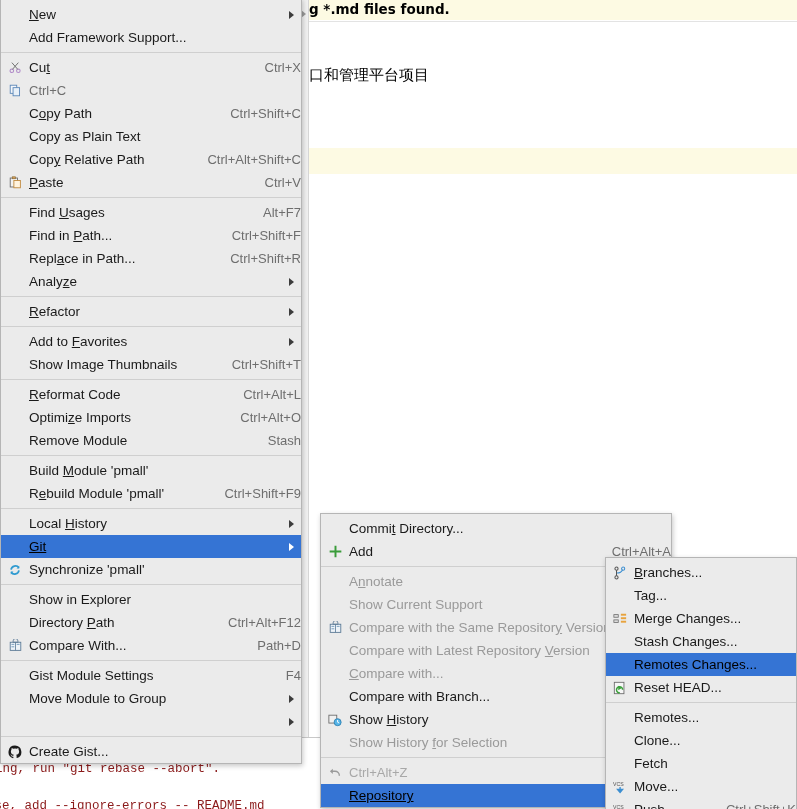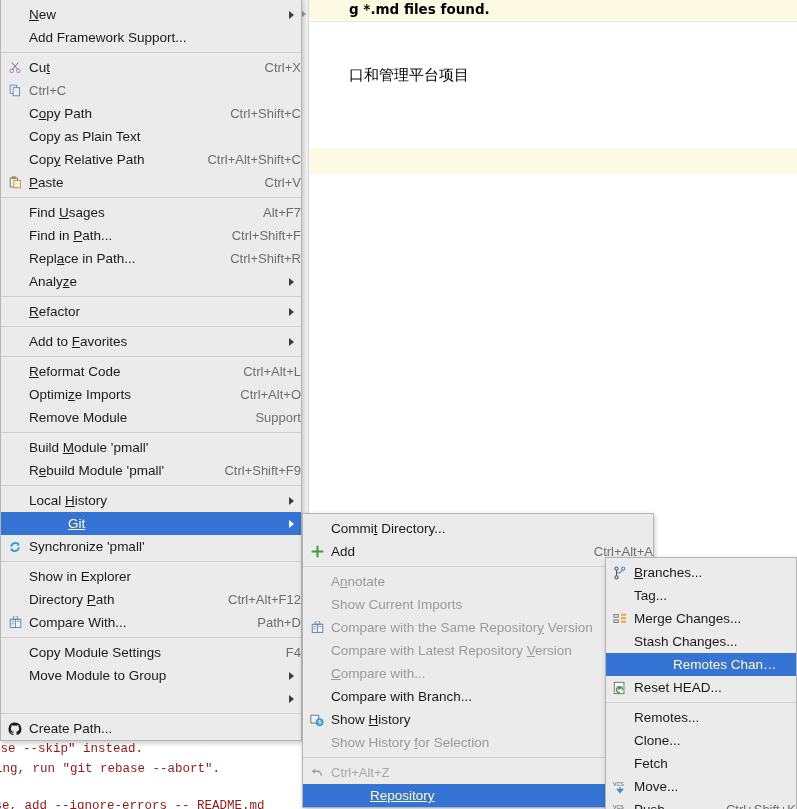--- a/index.html
+++ b/index.html
@@ -9,21 +9,21 @@
     font-family:"Liberation Sans", sans-serif;
     font-size:13.5px;color:#1a1a1a;
     -webkit-font-smoothing:antialiased;
   }
 
   
   #bg{position:absolute;inset:0;background:#ffffff;}
   .bg-band{position:absolute;left:308px;right:0;background:#fdfae3;}
   .bg-band.b1{top:0;height:20px;}
   .bg-band.b2{top:148px;height:26px;}
-  .bg-text{position:absolute;white-space:nowrap;color:#000;margin-left:40px;}
+  .bg-text{position:absolute;white-space:nowrap;color:#000;}
   #bg-top-text{left:309px;top:1px;font-size:13.5px;font-weight:bold;font-family:"DejaVu Sans", sans-serif;}
   #bg-cjk-text{left:309px;top:66px;font-size:15px;font-family:"DejaVu Sans", sans-serif;}
   .bg-gutter{position:absolute;left:300px;width:8px;top:0;bottom:0;background:#f1f1f1;border-right:1px solid #d6d6d6;}
   .bg-gutter-mark{position:absolute;left:301px;top:10px;width:0;height:0;
     border-left:5px solid #9a9a9a;border-top:4px solid transparent;border-bottom:4px solid transparent;}
   .bg-hrule{position:absolute;left:308px;right:0;height:1px;background:#e3e3e3;}
 
   
   #console{position:absolute;left:0;bottom:0;width:797px;height:72px;background:#fff;
     font-family:"Liberation Mono", monospace;font-size:12.5px;color:#8b1a1a;}
@@ -45,33 +45,33 @@
     border:1px solid #b5b5b5;
     box-shadow:1px 2px 5px rgba(0,0,0,.22);
     box-sizing:border-box;
   }
   .mi{position:relative;display:flex;align-items:center;height:23px;padding:0 0 0 0;white-space:nowrap;cursor:default;}
   .mi .ic{width:28px;min-width:28px;text-align:center;font-size:12px;line-height:1;color:#555;display:flex;align-items:center;justify-content:center;}
   .mi .lb{flex:1;padding-right:14px;overflow:hidden;text-overflow:ellipsis;}
   .mi .sc{color:#6e6e6e;font-size:13px;}
   .mi .ar{position:absolute;right:7px;top:50%;margin-top:-4px;width:0;height:0;
     border-left:5px solid #3c3c3c;border-top:4px solid transparent;border-bottom:4px solid transparent;}
-  .mi.sel{background:#3574d4;color:#fef9c3;padding-left:39px;}
+  .mi.sel{background:#3574d4;color:#000000;}
   .mi.sel .ar{border-left-color:#ffffff;}
   .mi.dis{color:#9a9a9a;}
   .mi.dis .sc{color:#a8a8a8;}
   .sep-line{height:1px;background:#cfcfcf;margin:3px 0 3px 0;}
   .u{text-decoration:underline;}
 
   
   .gi{display:inline-block;}
   .gi svg{display:block;}
 
   #menu-main{left:0;top:-2px;width:302px;padding:4px 0 0 0;}
-  #menu-git{left:302px;top:513px;width:352px;padding:3px 0 0 0;}
+  #menu-git{left:320px;top:513px;width:352px;padding:3px 0 0 0;}
   #menu-repo{left:605px;top:513px;width:192px;padding:3px 0 0 0;margin-top:44px;}
 
   
   #top-frag{position:absolute;left:182px;top:0;width:120px;height:14px;background:#ebebeb;}
 </style>
 </head>
 <body>
 
 <div id="bg">
   <div class="bg-band b1"></div>
@@ -184,35 +184,40 @@
       <span class="ic"></span>
       <span class="lb"><span class="u">R</span>efactor</span>
       <span class="ar"></span>
     </div>
     <div class="sep-line"></div>
     <div class="mi">
       <span class="ic"></span>
       <span class="lb">Add to <span class="u">F</span>avorites</span>
       <span class="ar"></span>
     </div>
+    <div class="mi">
+      <span class="ic"></span>
+      <span class="lb">Show Image Thumbnails</span>
+      <span class="sc">Ctrl+Shift+T</span>
+    </div>
     <div class="sep-line"></div>
     <div class="mi">
       <span class="ic"></span>
       <span class="lb"><span class="u">R</span>eformat Code</span>
       <span class="sc">Ctrl+Alt+L</span>
     </div>
     <div class="mi">
       <span class="ic"></span>
       <span class="lb">Optimi<span class="u">z</span>e Imports</span>
       <span class="sc">Ctrl+Alt+O</span>
     </div>
     <div class="mi">
       <span class="ic"></span>
       <span class="lb">Remove Module</span>
-      <span class="sc">Support</span>
+      <span class="sc">Stash</span>
     </div>
     <div class="sep-line"></div>
     <div class="mi">
       <span class="ic"></span>
       <span class="lb">Build <span class="u">M</span>odule 'pmall'</span>
     </div>
     <div class="mi">
       <span class="ic"></span>
       <span class="lb">R<span class="u">e</span>build Module 'pmall'</span>
       <span class="sc">Ctrl+Shift+F9</span>
@@ -263,42 +268,42 @@
             <path d="M5 2.5 a3 3 0 0 1 6 0 v1.5 h-6 z" fill="none" stroke="#5b7a96" stroke-width="1"></path>
           </svg>
         </span>
       </span>
       <span class="lb">Compare With...</span>
       <span class="sc">Path+D</span>
     </div>
     <div class="sep-line"></div>
     <div class="mi">
       <span class="ic"></span>
-      <span class="lb">Copy Module Settings</span>
+      <span class="lb">Gist Module Settings</span>
       <span class="sc">F4</span>
     </div>
     <div class="mi">
       <span class="ic"></span>
       <span class="lb">Move Module to Group</span>
       <span class="ar"></span>
     </div>
     <div class="mi">
       <span class="ic"></span>
       <span class="ar"></span>
     </div>
     <div class="sep-line"></div>
     <div class="mi">
       <span class="ic">
         <span class="gi">
           <svg width="14" height="14" viewBox="0 0 16 16">
             <path fill="#1b1b1b" d="M8 .6a7.4 7.4 0 0 0-2.34 14.42c.37.07.5-.16.5-.36v-1.3c-2.06.45-2.5-.99-2.5-.99-.34-.86-.83-1.09-.83-1.09-.68-.46.05-.45.05-.45.75.05 1.15.77 1.15.77.67 1.14 1.75.81 2.18.62.07-.48.26-.81.47-1-1.65-.19-3.38-.82-3.38-3.66 0-.81.29-1.47.76-1.99-.08-.19-.33-.94.07-1.96 0 0 .62-.2 2.03.76a7.05 7.05 0 0 1 3.7 0c1.41-.96 2.03-.76 2.03-.76.4 1.02.15 1.77.07 1.96.47.52.76 1.18.76 1.99 0 2.85-1.74 3.47-3.4 3.65.27.23.5.68.5 1.37v2.03c0 .2.14.43.51.36A7.4 7.4 0 0 0 8 .6z"></path>
           </svg>
         </span>
       </span>
-      <span class="lb">Create Path...</span>
+      <span class="lb">Create Gist...</span>
     </div>
   </div>
 
 <div class="menu" id="menu-git">
     <div class="mi">
       <span class="ic"></span>
       <span class="lb">Commi<span class="u">t</span> Directory...</span>
     </div>
     <div class="mi">
       <span class="ic">
@@ -311,21 +316,21 @@
       <span class="lb">Add</span>
       <span class="sc">Ctrl+Alt+A</span>
     </div>
     <div class="sep-line"></div>
     <div class="mi dis">
       <span class="ic"></span>
       <span class="lb">A<span class="u">n</span>notate</span>
     </div>
     <div class="mi dis">
       <span class="ic"></span>
-      <span class="lb">Show Current Imports</span>
+      <span class="lb">Show Current Support</span>
     </div>
     <div class="mi dis">
       <span class="ic">
         <span class="gi">
           <svg width="13" height="13" viewBox="0 0 16 16">
             <rect x="1.5" y="4" width="13" height="10" fill="#eef3f8" stroke="#5b7a96" stroke-width="1.1"></rect>
             <path d="M8 4 L8 14" stroke="#5b7a96" stroke-width="1"></path>
             <rect x="3" y="6" width="3.5" height="1.2" fill="#7aa0c0"></rect>
             <rect x="9.5" y="6" width="3.5" height="1.2" fill="#7aa0c0"></rect>
             <rect x="3" y="9" width="3.5" height="1.2" fill="#7aa0c0"></rect>

